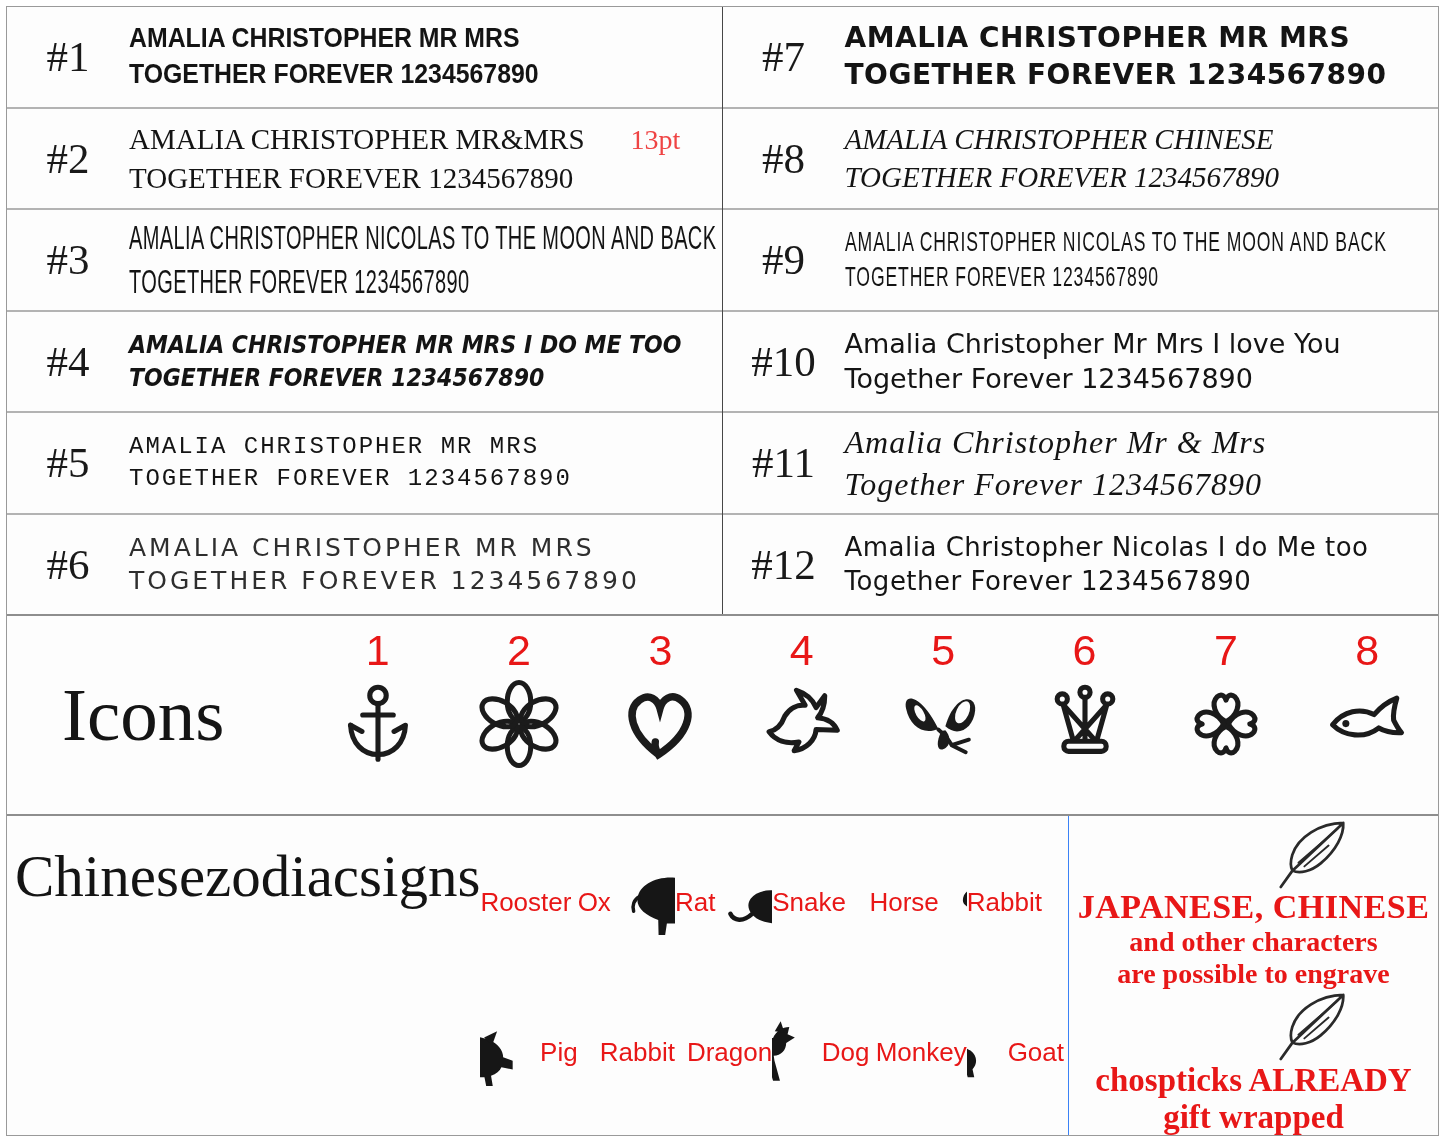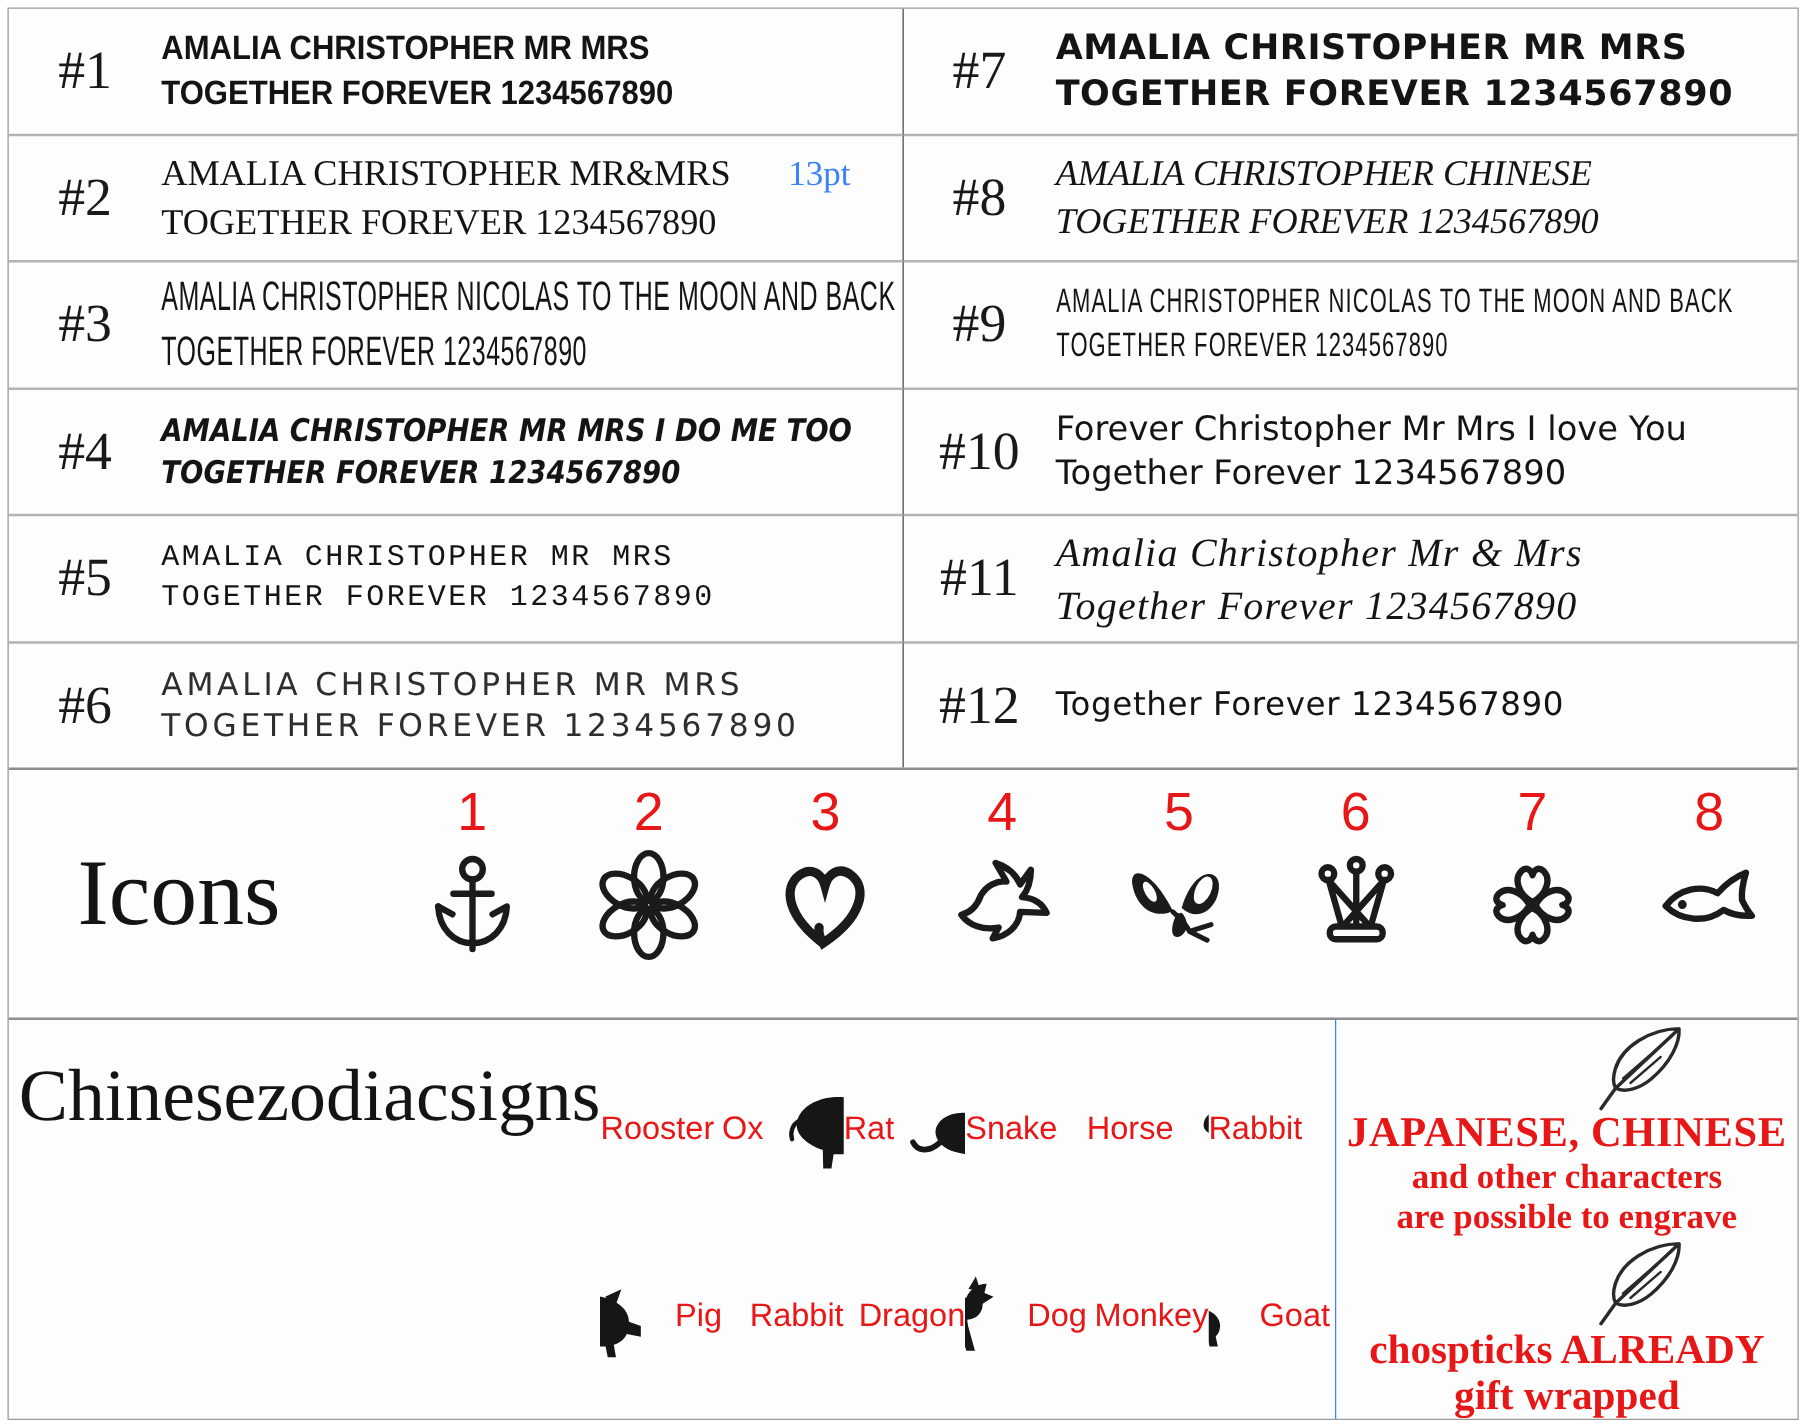--- a/index.html
+++ b/index.html
@@ -28,21 +28,21 @@
     overflow: hidden;
   }
   .ft-col .frow:last-child { border-bottom: none; }
   .rownum {
     width: 122px; flex: 0 0 122px;
     text-align: center;
     font-family: "Liberation Serif", serif;
     font-size: 43px; color:#191919;
   }
   .sample { flex: 1; line-height: 1.32; transform-origin: left center; white-space: nowrap; }
-  .note { color: #3b82f6; font-family: "Liberation Serif", serif; font-size: 28px; font-weight: 400; margin-left: 46px; letter-spacing: 0; font-style: normal;}
+  .note { color: #ef4444; font-family: "Liberation Serif", serif; font-size: 28px; font-weight: 400; margin-left: 46px; letter-spacing: 0; font-style: normal;}
 
   .f1 { font-family: "Liberation Sans", sans-serif; font-weight: 700; font-size: 27px; transform: scaleX(.92); }
   .f2 { font-family: "Liberation Serif", serif; font-size: 29px; }
   .f3 { font-family: "Liberation Sans", sans-serif; font-weight: 400; font-size: 25px; transform: scale(.8, 1.32); letter-spacing: .5px; }
   .f4 { font-family: "DejaVu Sans", sans-serif; font-weight: 700; font-style: italic; font-size: 25px; transform: scaleX(.88); }
   .f5 { font-family: "Liberation Mono", monospace; font-size: 24px; letter-spacing: 2px; }
   .f6 { font-family: "DejaVu Sans", sans-serif; font-weight: 400; font-size: 25px; letter-spacing: 3px; color: #2e2e2e; }
   .f7 { font-family: "DejaVu Sans", sans-serif; font-weight: 800; font-size: 28px; letter-spacing: .5px; }
   .f8 { font-family: "Liberation Serif", serif; font-style: italic; font-size: 29px; }
   .f9 { font-family: "Liberation Sans", sans-serif; font-weight: 400; font-size: 20px; transform: scale(.88, 1.35); letter-spacing: 1px; }
@@ -177,36 +177,37 @@
         <div class="rownum">#9</div>
         <div class="sample f9">
           <div>AMALIA  CHRISTOPHER NICOLAS  TO THE MOON AND BACK</div>
           <div>TOGETHER FOREVER 1234567890</div>
         </div>
       </div>
 
       <div class="frow">
         <div class="rownum">#10</div>
         <div class="sample f10">
-          <div>Forever  Christopher Mr Mrs I love You</div>
+          <div>Amalia  Christopher Mr Mrs I love You</div>
           <div>Together Forever 1234567890</div>
         </div>
       </div>
 
       <div class="frow">
         <div class="rownum">#11</div>
         <div class="sample f11">
           <div>Amalia  Christopher Mr &amp; Mrs</div>
           <div>Together Forever 1234567890</div>
         </div>
       </div>
 
       <div class="frow">
         <div class="rownum">#12</div>
         <div class="sample f12">
+          <div>Amalia  Christopher Nicolas I do Me too</div>
           <div>Together Forever 1234567890</div>
         </div>
       </div>
 
     </div>
   </div>
 
   <div class="icons-band">
     <div class="icons-title">Icons</div>
     <div class="icon-cells">

